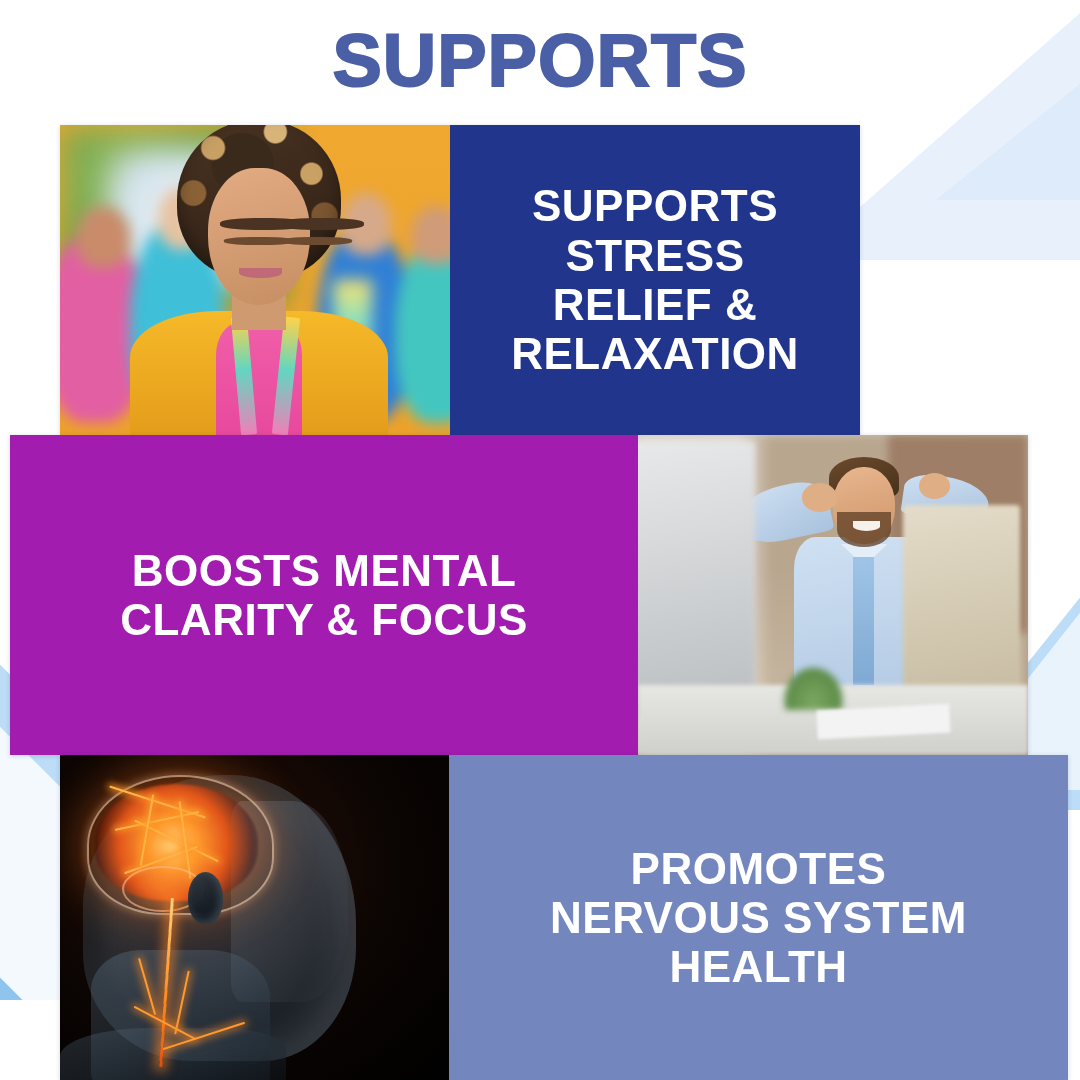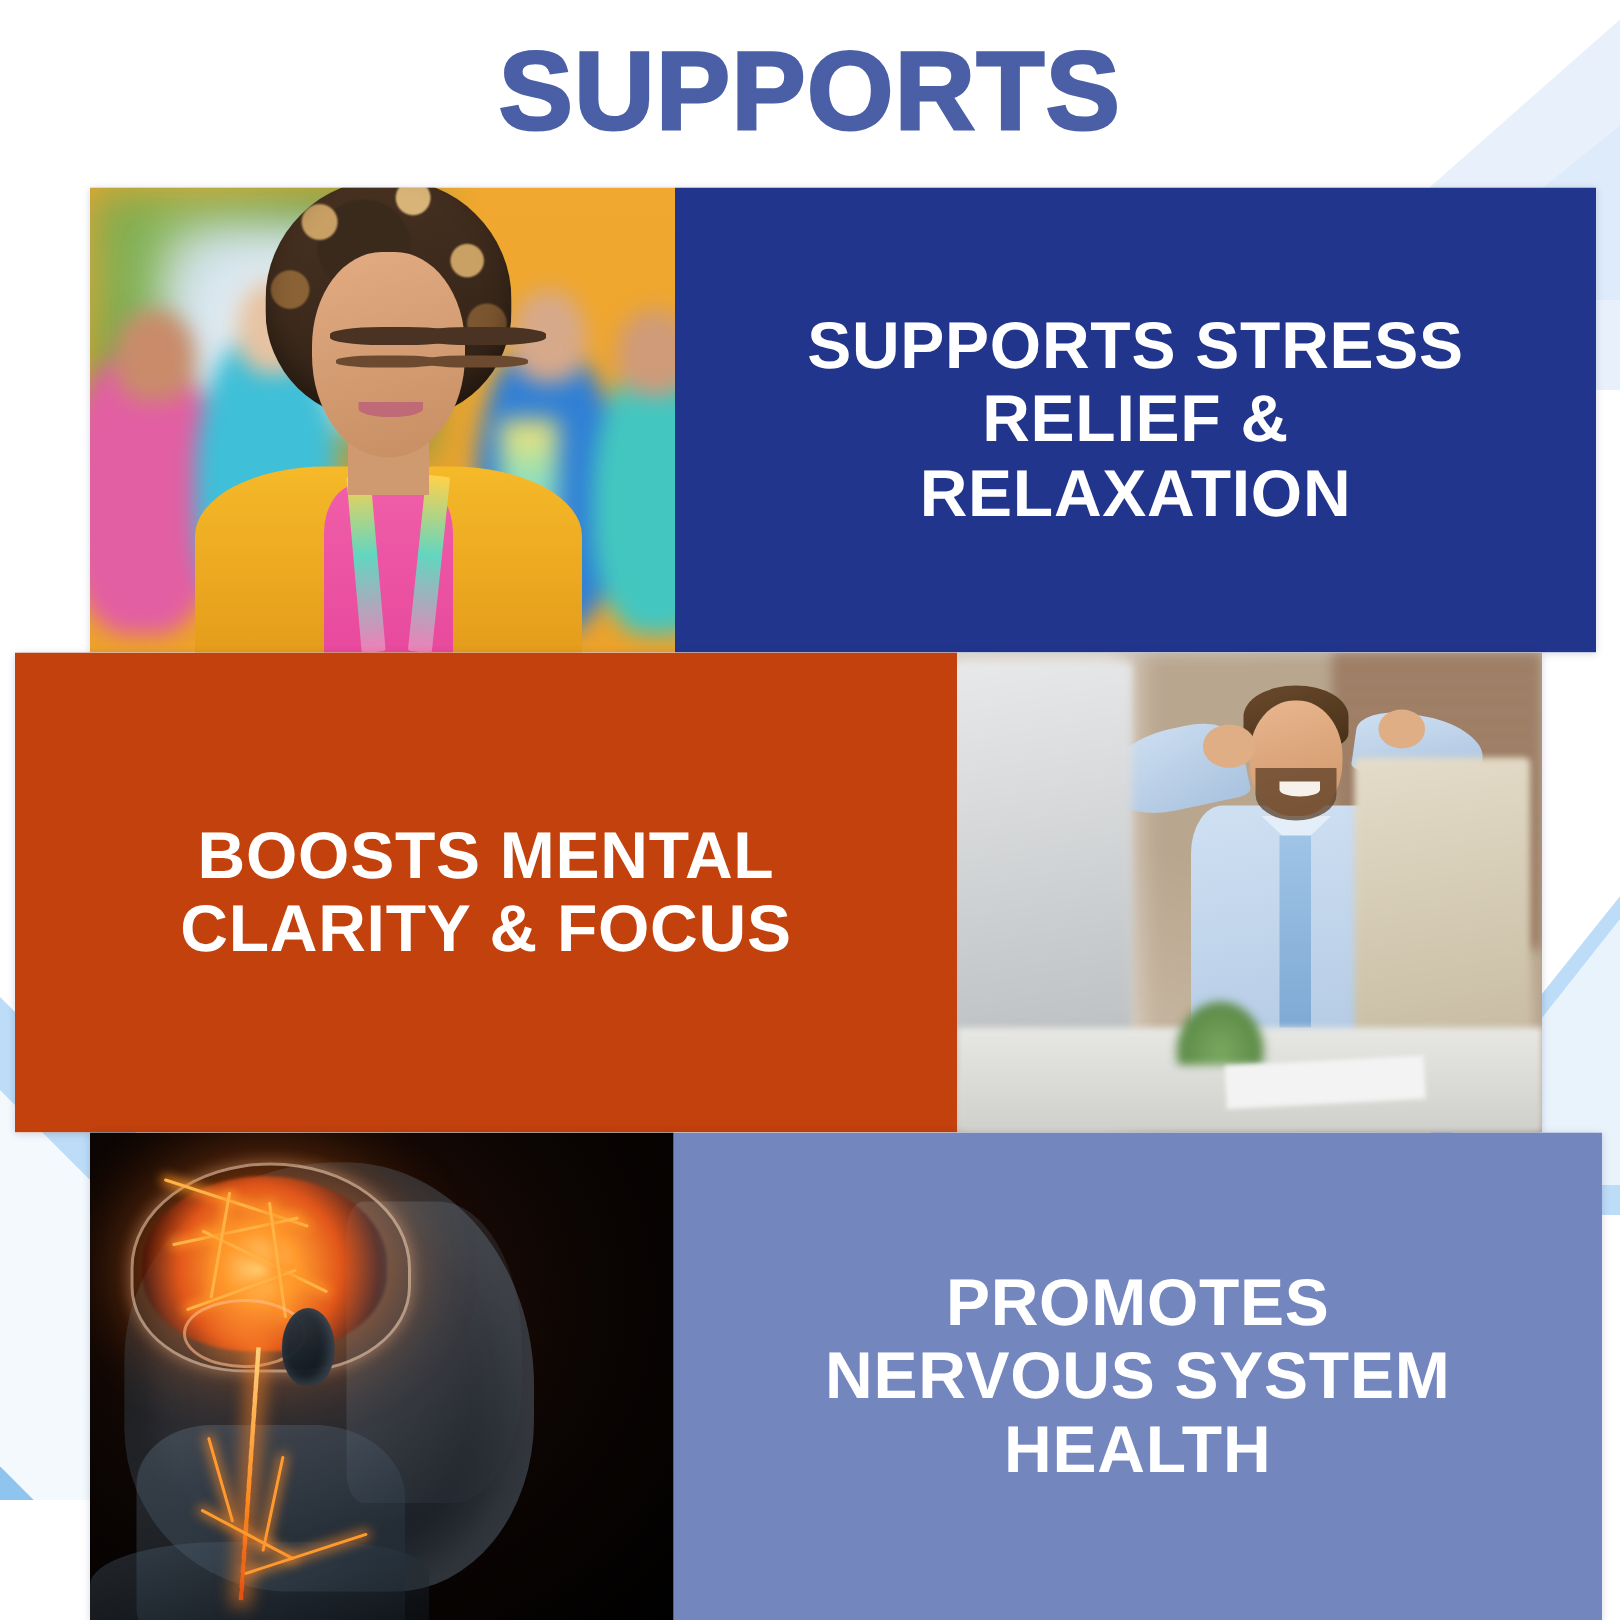--- a/index.html
+++ b/index.html
@@ -83,21 +83,21 @@
         box-shadow:0 1px 5px rgba(20,40,90,.18);}
   .card .photo{position:relative;overflow:hidden;flex:none;}
   .card .panel{flex:1;display:flex;align-items:center;justify-content:center;}
   .panel-text{
     color:#ffffff;font-weight:bold;text-align:center;
     font-size:44px;line-height:1.12;letter-spacing:.5px;
     padding:0 26px;white-space:pre-line;
   }
 
   
-  #card-stress{left:60px;top:125px;width:1004px;height:310px;}
+  #card-stress{left:60px;top:125px;width:800px;height:310px;}
   #card-stress .photo{width:390px;height:310px;}
   #card-stress .panel{background:#22358c;}
 
   
   #card-clarity{left:10px;top:435px;width:1018px;height:320px;}
   #card-clarity .panel{background:#4a5fa8;order:1;}
   #card-clarity .photo{width:390px;height:320px;order:2;}
 
   
   #card-nervous{left:60px;top:755px;width:1008px;height:325px;}
@@ -346,21 +346,21 @@
       <div class="mouth"></div>
     </div>
     <div class="panel" style="background: rgb(34, 53, 140);">
       <div class="panel-text">SUPPORTS STRESS
 RELIEF &amp;
 RELAXATION</div>
     </div>
   </div>
 
   <div class="card" id="card-clarity">
-    <div class="panel" style="background: #c2410c;">
+    <div class="panel" style="background: #a21caf;">
       <div class="panel-text">BOOSTS MENTAL
 CLARITY &amp; FOCUS</div>
     </div>
     <div class="photo ph-office">
       <div class="wall"></div>
       <div class="brick"></div>
       <div class="arm-l"></div>
       <div class="arm-r"></div>
       <div class="torso"></div>
       <div class="collar"></div>

